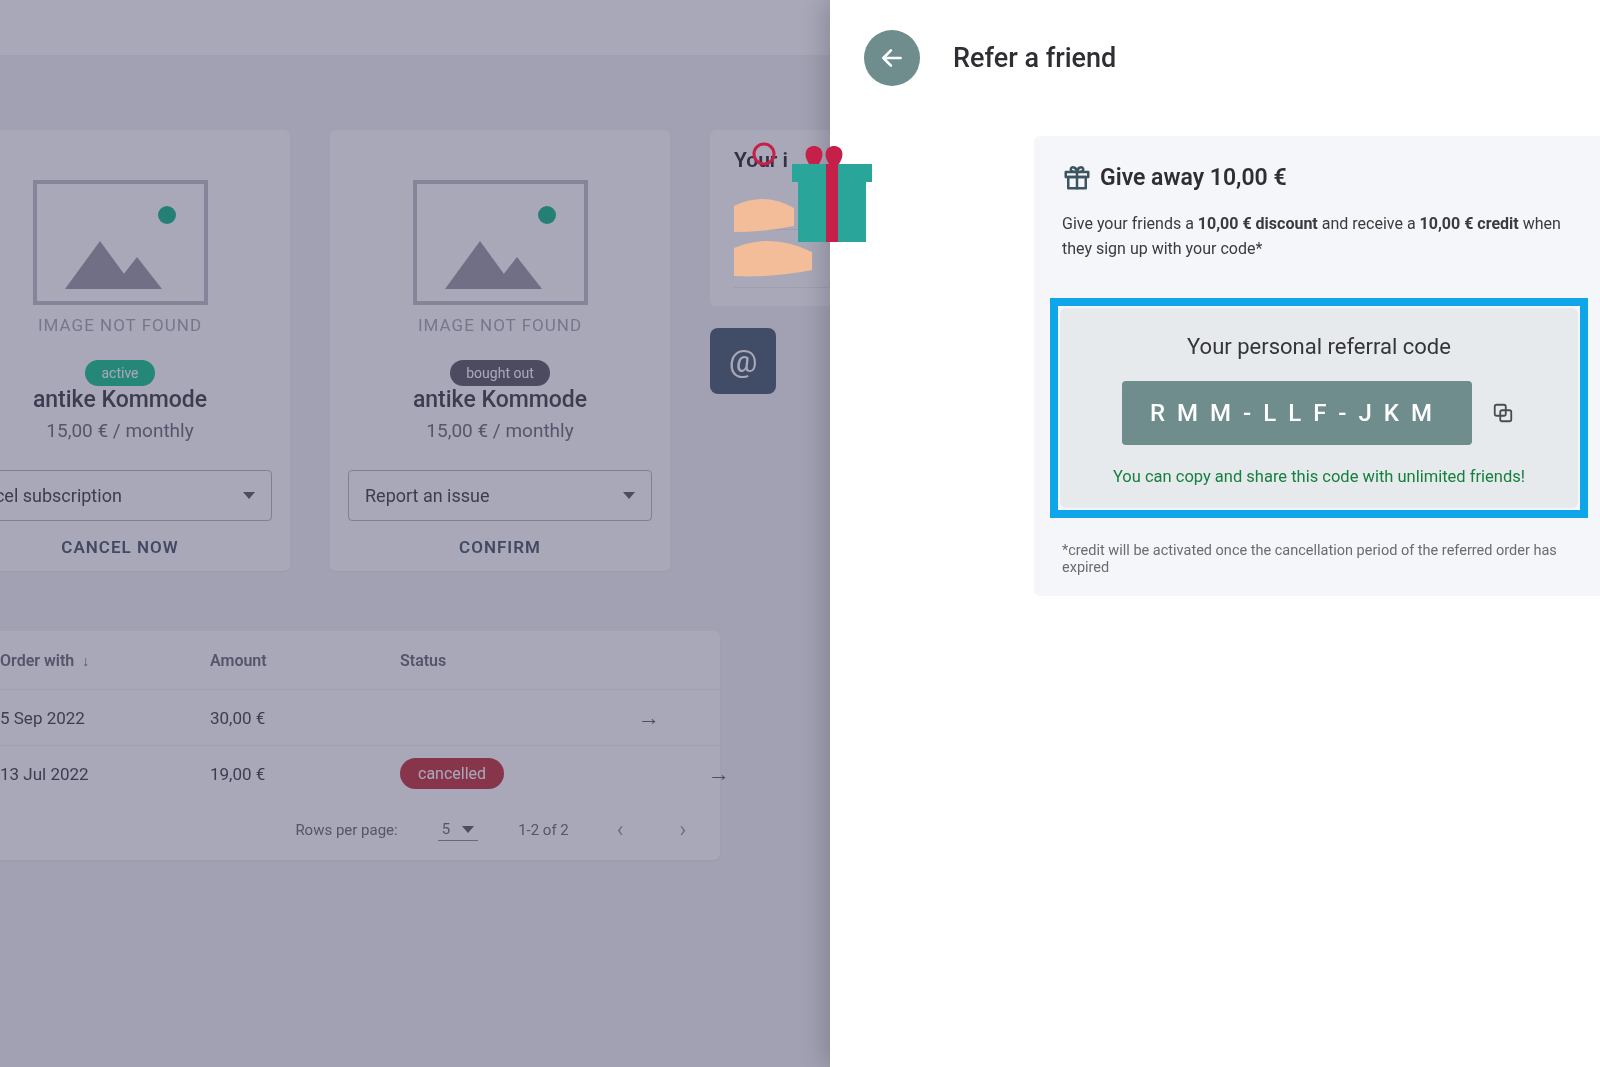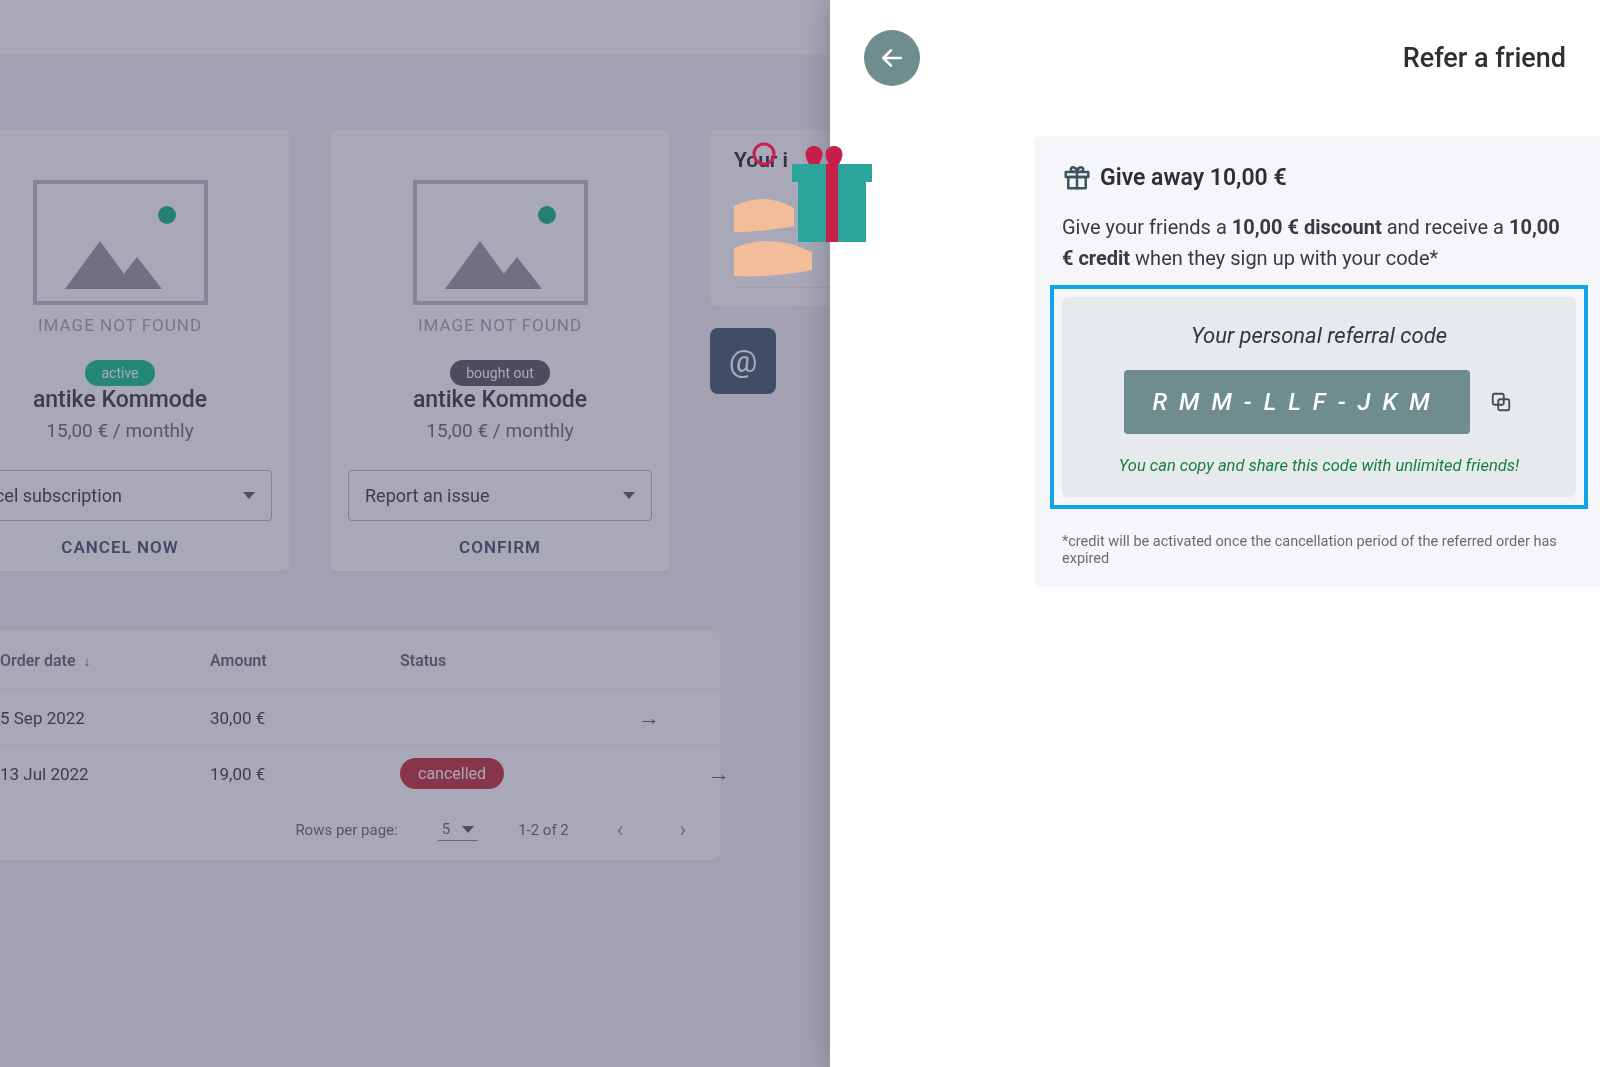--- a/index.html
+++ b/index.html
@@ -181,23 +181,22 @@
   
   .panel {
     position: absolute;
     top: 0; right: 0;
     width: 770px; height: 1067px;
     background: #ffffff;
     box-shadow: -6px 0 24px rgba(0,0,0,0.18);
     padding: 30px 34px 30px 34px;
   }
   .panel-head {
-    display:flex; align-items:center; gap:16px;
+    display:flex; align-items:center; gap:33px;
     margin-bottom: 50px;
-    justify-content: space-between;
   }
   .back-btn {
     width: 56px; height: 56px; border-radius: 50%;
     background: #6e8d8c;
     display:flex; align-items:center; justify-content:center;
   }
   .panel-title {
     font-size: 27px; color: #2e2e33; font-weight: 500;
   }
   .panel-body-wrap {
@@ -219,30 +218,29 @@
     margin-left: 170px;
     width: 570px;
     padding: 26px 28px 20px;
   }
   .promo-head {
     display:flex; align-items:center; gap:8px;
     font-size: 23px; font-weight: 600; color:#2e2e33;
     margin-bottom: 20px;
   }
   .promo-desc {
-    font-size: 20px; color:#3a3a40; line-height:1.55;
-    margin-bottom: 11px;
+    font-size: 16px; color:#3a3a40; line-height:1.55;
+    margin-bottom: 36px;
   }
   .promo-desc b { font-weight: 700; }
 
   .highlight-box {
-    border: 4px solid #0ea5e9;
-    padding: 8px;
+    border: 8px solid #0ea5e9;
+    padding: 2px;
     margin: 0 -12px 24px;
-    font-style: italic;
   }
   .code-card {
     background: #e7eaed;
     border-radius: 6px;
     padding: 26px 22px 22px;
     text-align:center;
   }
   .code-title {
     font-size: 22px; color:#35353b; margin-bottom: 22px;
   }
@@ -330,21 +328,21 @@
       </div>
       <div class="at-tile">
         <span>@</span>
       </div>
     </div>
   </div>
 
   <div class="orders">
     <div class="orders-header">
       <div>
-        <span>Order date</span>
+        <span>Order with</span>
         <span class="sort-arrow">↓</span>
       </div>
       <div>Amount</div>
       <div>Status</div>
       <div></div>
     </div>
     <div class="orders-row">
       <div>5 Sep 2022</div>
       <div>30,00 €</div>
       <div class="row-arrow">→</div>

